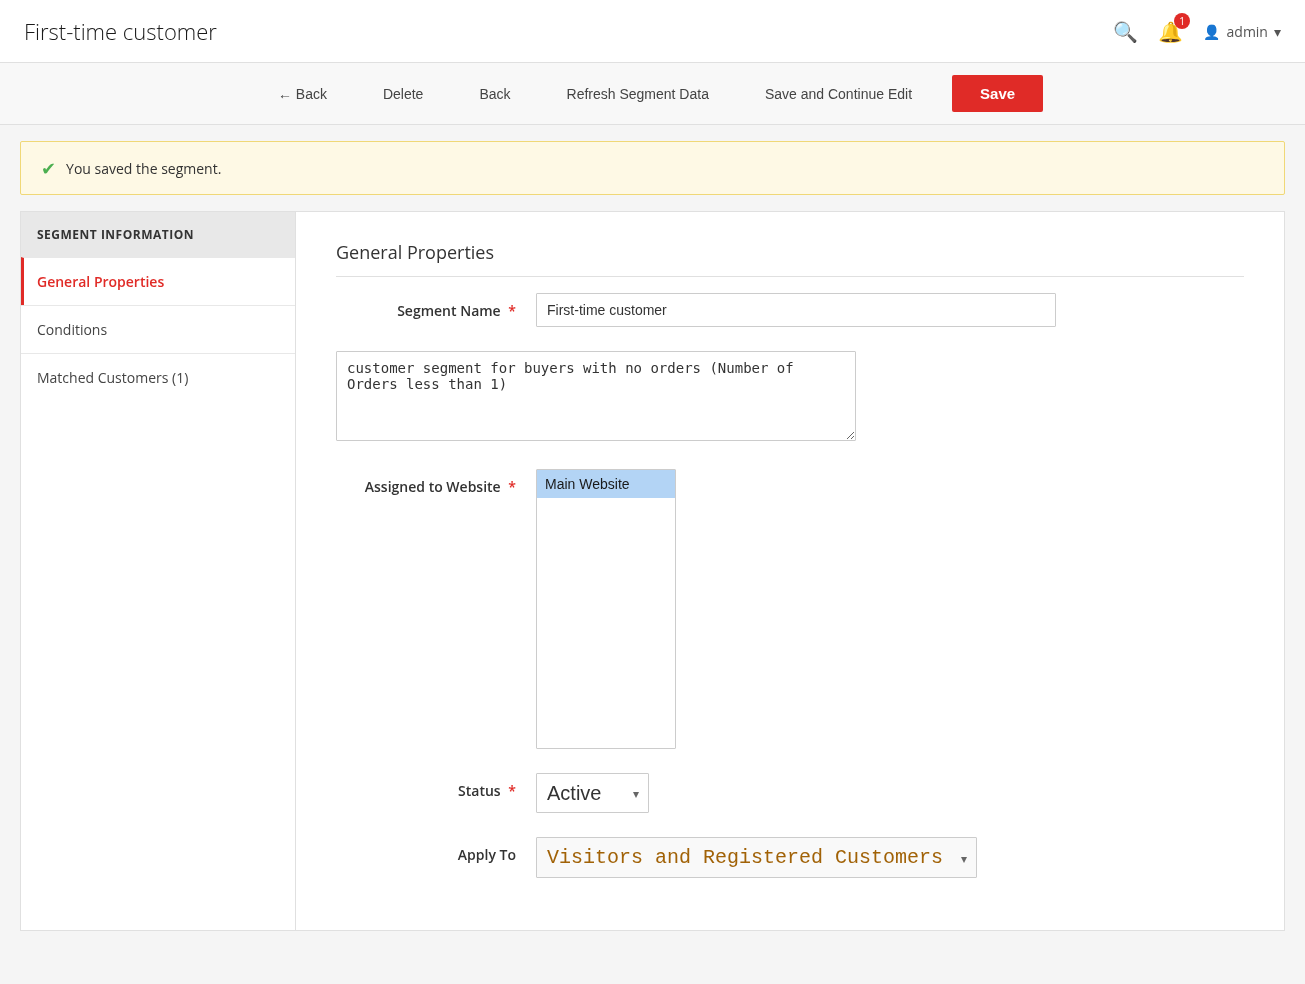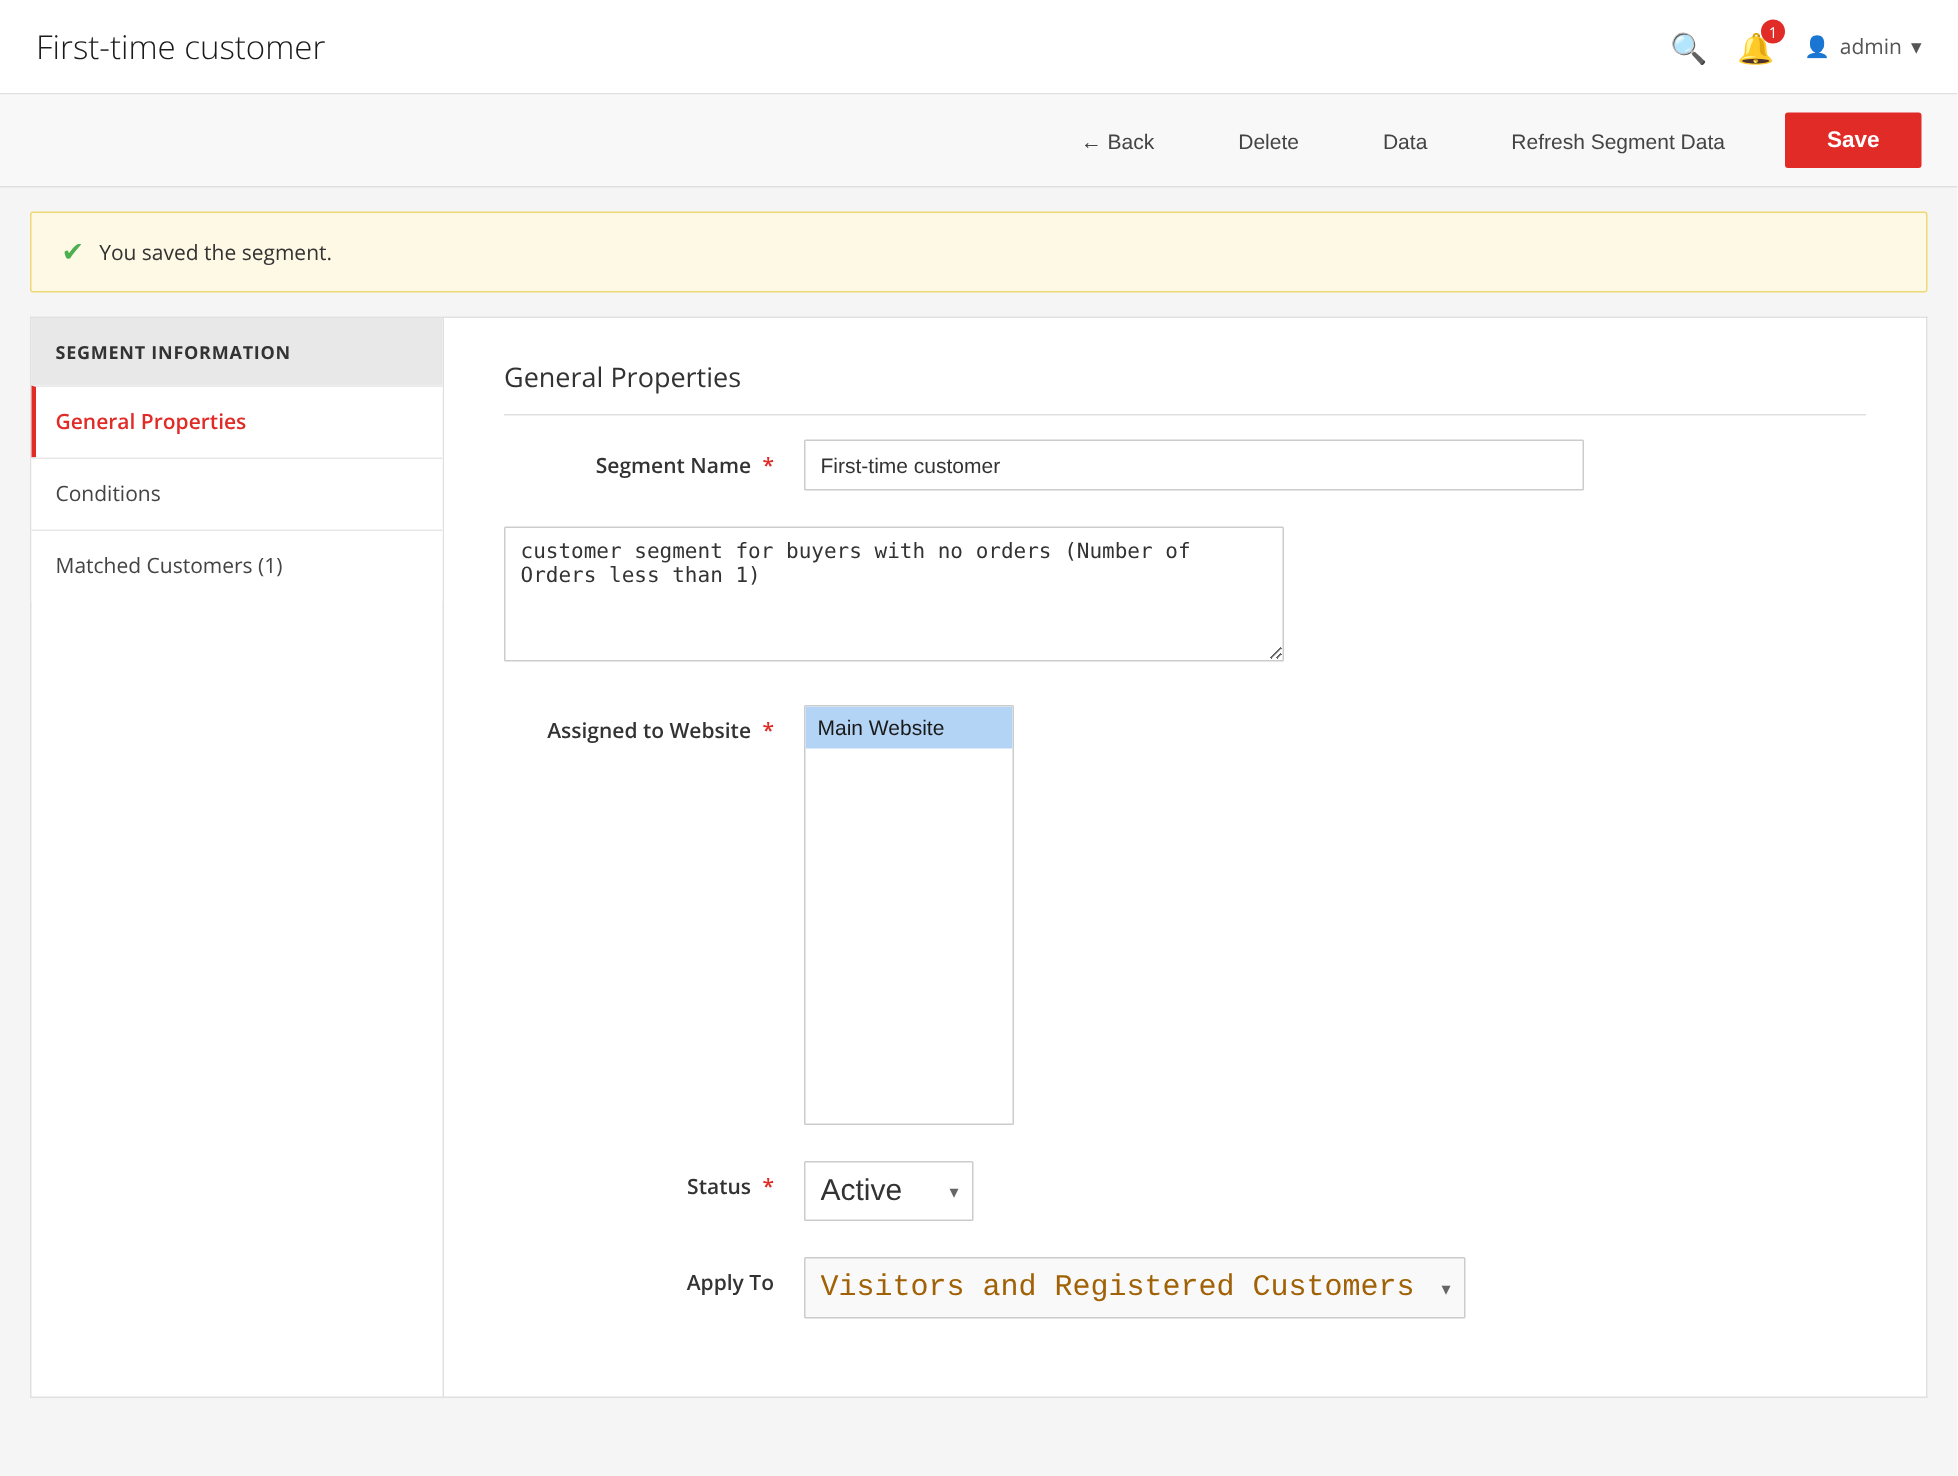--- a/index.html
+++ b/index.html
@@ -52,21 +52,21 @@
       color: #555;
     }
 
     
     .toolbar {
       background: #f8f8f8;
       border-bottom: 1px solid #e0e0e0;
       padding: 12px 24px;
       display: flex;
       align-items: center;
-      justify-content: flex-end;
+      justify-content: center;
       gap: 24px;
     }
     .toolbar-btn {
       background: none;
       border: none;
       cursor: pointer;
       font-size: 14px;
       color: #444;
       padding: 8px 16px;
       display: flex;
@@ -262,22 +262,23 @@
       <span>👤</span>
       <span>admin</span>
       <span>▾</span>
     </div>
   </div>
 </div>
 
 <div class="toolbar">
   <button class="toolbar-btn">← Back</button>
   <button class="toolbar-btn">Delete</button>
-  <button class="toolbar-btn">Data</button>
+  <button class="toolbar-btn">Back</button>
   <button class="toolbar-btn">Refresh Segment Data</button>
+  <button class="toolbar-btn">Save and Continue Edit</button>
   <button class="toolbar-btn-save">Save</button>
 </div>
 
 <div class="success-banner">
   <span class="success-icon">✔</span>
   <span>You saved the segment.</span>
 </div>
 
 <div class="main-content">
 

